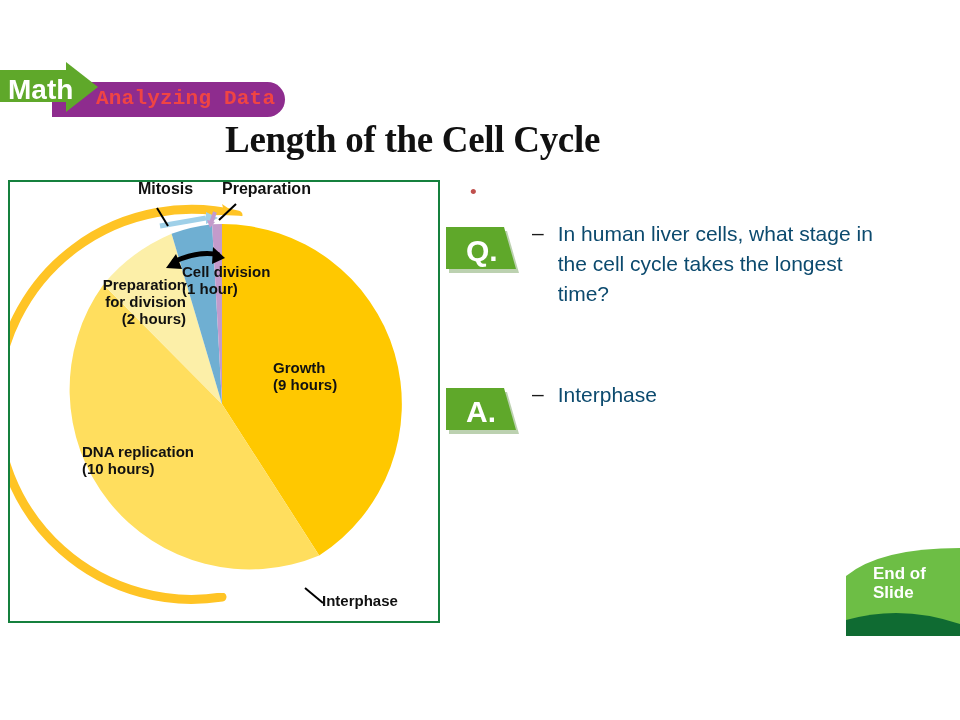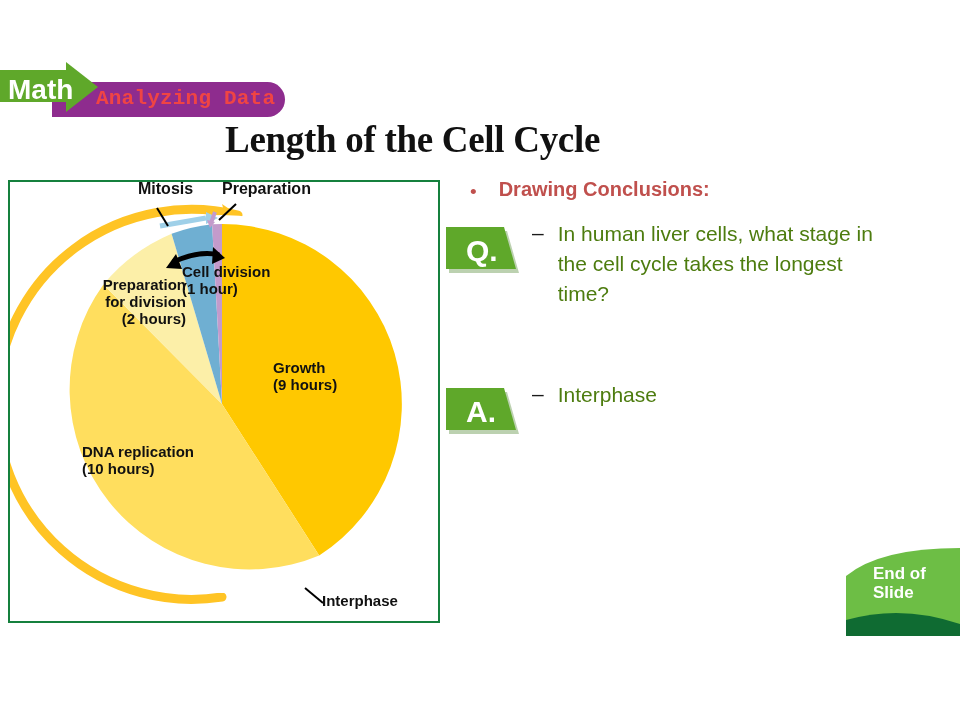--- a/index.html
+++ b/index.html
@@ -77,21 +77,21 @@
     position:absolute;left:-28px;top:4px;width:82px;height:52px;
   }
   .qa-body{
     margin-left:62px;display:flex;align-items:flex-start;
   }
   .qa-dash{
     color:#1a1a1a;font-size:21px;line-height:1.35;margin-right:14px;
     font-family:"Liberation Sans", sans-serif;
   }
   .qa-text{
-    color:#4d7c0f;font-size:21px;line-height:1.42;width:322px;
+    color:#0c4a6e;font-size:21px;line-height:1.42;width:322px;
     font-family:"Liberation Sans", sans-serif;
   }
 
   
   #end-badge{position:absolute;left:846px;top:548px;width:114px;height:88px;}
   #end-badge .eb-text{
     position:absolute;left:27px;top:16px;color:#ffffff;
     font-size:17px;font-weight:bold;line-height:1.12;text-align:left;
     font-family:"Liberation Sans", sans-serif;
   }
@@ -170,21 +170,20 @@
     <div>(10 hours)</div>
   </div>
 
   <div class="fig-label" style="left:312px;top:411px;font-size:15px;">Interphase</div>
 </div>
 
 <div id="content">
 
   <div class="lvl1">
     <span class="bullet">•</span>
-    <span class="txt">Drawing Conclusions:</span>
   </div>
 
   <div class="qa-row">
     <svg class="qa-badge" viewBox="0 0 82 52">
       <path d="M4 4 L62 4 L74 46 L4 46 Z" fill="#3F7A1E" transform="translate(3,4)" opacity="0.35"></path>
       <path d="M4 4 L62 4 L74 46 L4 46 Z" fill="#5FA82A"></path>
       <text x="24" y="38" font-family="Liberation Sans, sans-serif" font-size="30" font-weight="bold" fill="#ffffff">Q.</text>
     </svg>
     <div class="qa-body">
       <span class="qa-dash">–</span>

